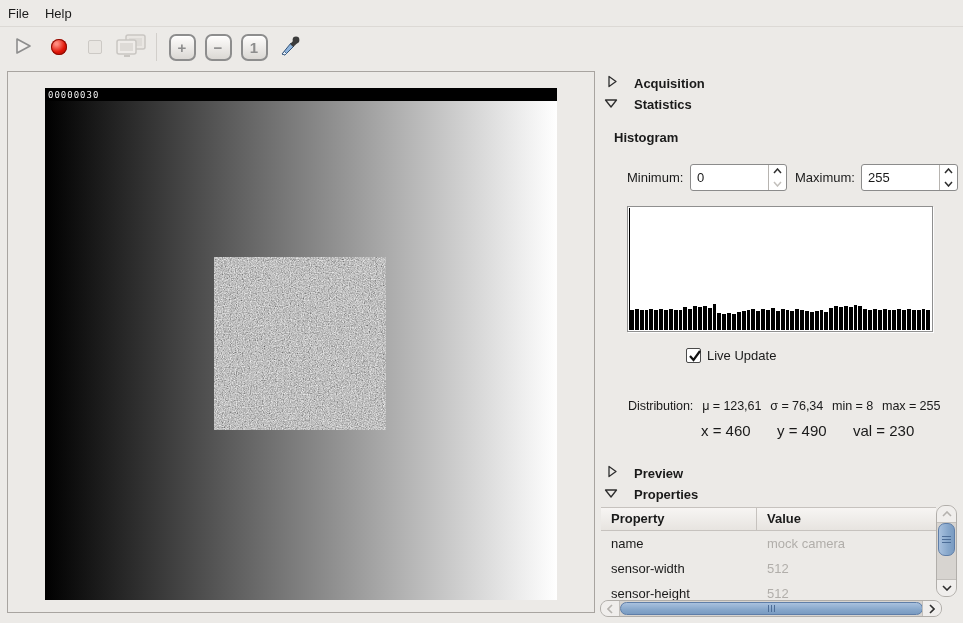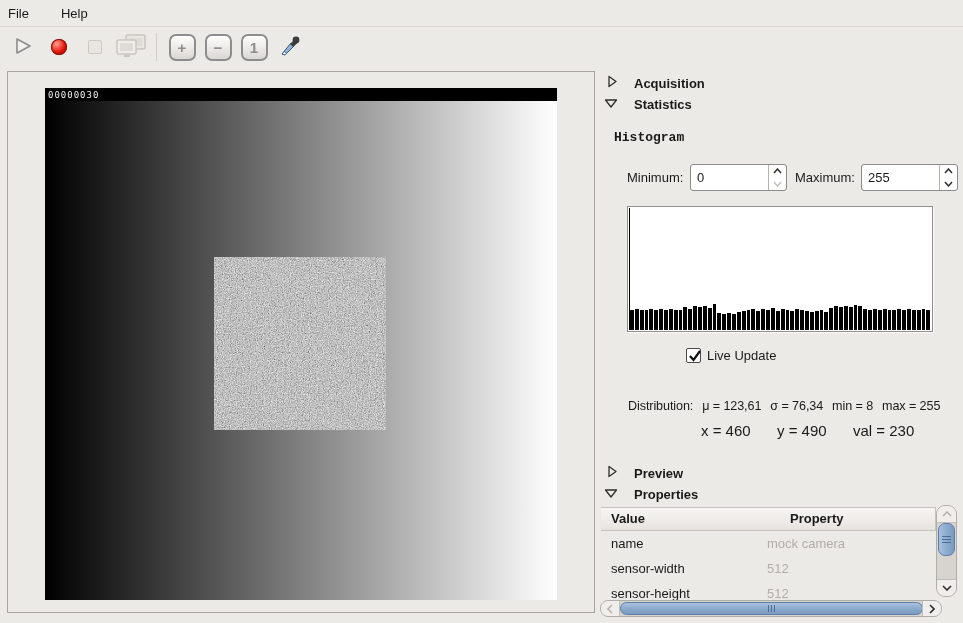--- a/index.html
+++ b/index.html
@@ -5,21 +5,21 @@
   html,body{margin:0;padding:0;}
   body{
     width:963px;height:623px;position:relative;overflow:hidden;
     background:#eceae7;
     font-family:"Liberation Sans", sans-serif;
     font-size:13px;color:#1a1a1a;
     -webkit-font-smoothing:antialiased;
   }
   
   .menubar{position:absolute;left:0;top:0;width:963px;height:26px;border-bottom:1px solid #dcd9d5;display:flex;align-items:center;}
-  .menu-item{padding:4px 16px;cursor:default;}
+  .menu-item{padding:4px 8px;cursor:default;}
   .menu-item:first-child{padding-left:8px;}
   
   .toolbar{position:absolute;left:0;top:27px;width:963px;height:40px;display:flex;align-items:center;}
   .tbtn{width:34px;height:34px;display:flex;align-items:center;justify-content:center;margin-left:2px;}
   .tbtn:first-child{margin-left:6px;}
   .tsep{width:1px;height:28px;background:#d2cfcb;margin:0 6px 0 8px;}
   .rec-dot{width:16px;height:16px;border-radius:50%;
     background:radial-gradient(circle at 35% 30%, #ff8d80 8%, #e01507 55%, #9a0d03 95%);
     box-shadow:0 0 0 1px #8c0b02 inset;}
   .stop-sq{width:12px;height:12px;border:1.5px solid #ccc9c5;background:#e9e6e2;border-radius:2px;}
@@ -171,21 +171,21 @@
 
 <div class="expander-row" style="left:604px;top:97px;">
   <span>
     <svg width="14" height="12">
         <path d="M1.5 3 L12.5 3 L7 10 Z" fill="#eceae7" stroke="#2e2e2e" stroke-width="1.3" stroke-linejoin="round"></path>
       </svg>
   </span>
   <span>Statistics</span>
 </div>
 
-<div class="section-title" style="left:614px;top:130px;font-family:Liberation Mono, monospace;">Histogram</div>
+<div class="section-title" style="left:614px;top:130px;">Histogram</div>
 
 <div class="field-label" style="left:627px;top:164px;">Minimum:</div>
 <div class="spinbox" style="left:690px;top:164px;">
   <input class="spin-value" readonly="" value="0" style="">
   <div class="spin-btns">
     <div class="spin-btn">
       <svg width="9" height="6">
           <polyline points="1,5 4.5,1 8,5" stroke="#2e2e2e" stroke-width="1.5" fill="none"></polyline>
         </svg>
     </div>
@@ -310,22 +310,22 @@
   <span>
     <svg width="14" height="12">
         <path d="M1.5 3 L12.5 3 L7 10 Z" fill="#eceae7" stroke="#2e2e2e" stroke-width="1.3" stroke-linejoin="round"></path>
       </svg>
   </span>
   <span>Properties</span>
 </div>
 
 <div class="prop-table">
   <div class="prop-header">
+    <div class="prop-hcell c1">Property</div>
     <div class="prop-hcell c2">Value</div>
-    <div class="prop-hcell c1">Property</div>
   </div>
   <div>
       <div class="prop-row">
         <div class="prop-cell c1">name</div>
         <div class="prop-cell c2">mock camera</div>
       </div>
       <div class="prop-row">
         <div class="prop-cell c1">sensor-width</div>
         <div class="prop-cell c2">512</div>
       </div>

